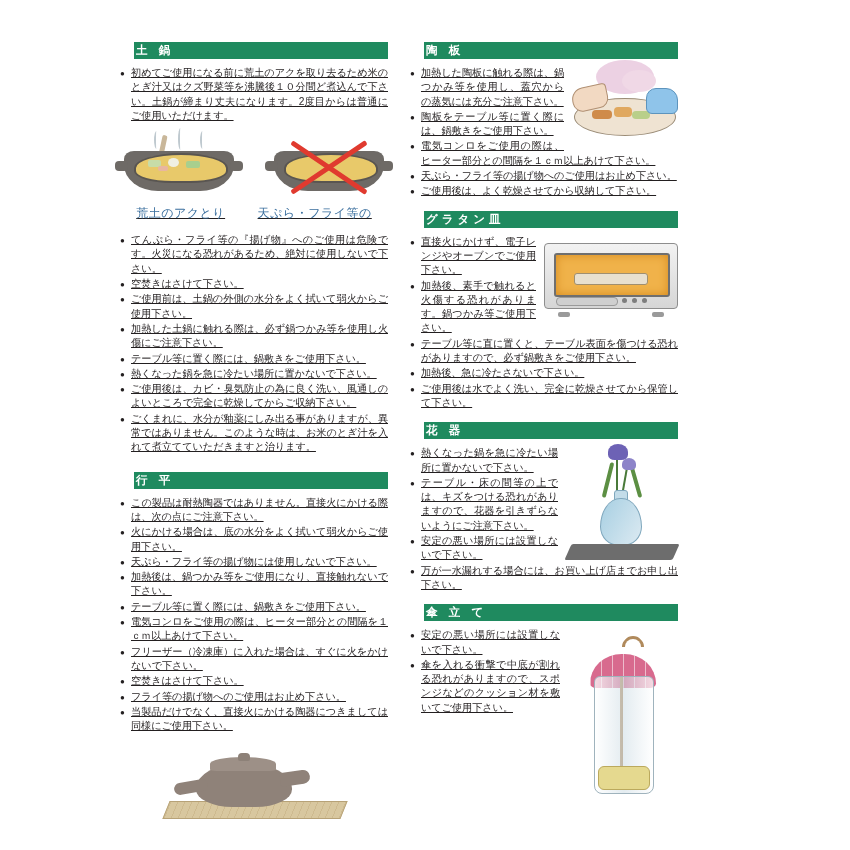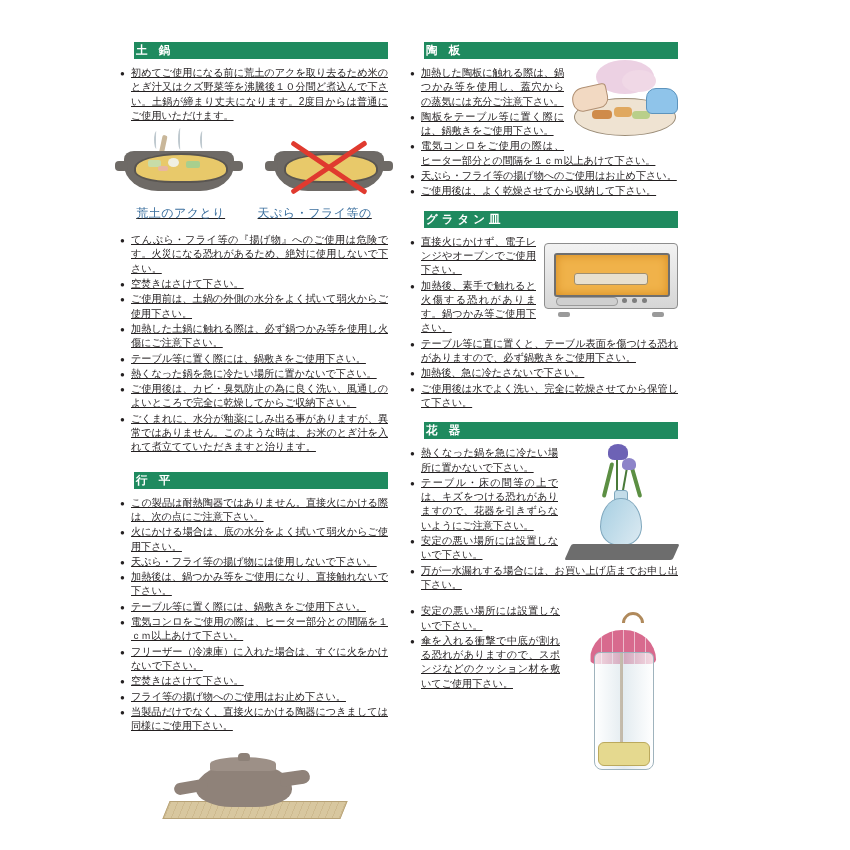--- a/index.html
+++ b/index.html
@@ -726,20 +726,25 @@
             <li>テーブル・床の間等の上では、キズをつける恐れがありますので、花器を引きずらないようにご注意下さい。</li>
             <li>安定の悪い場所には設置しないで下さい。</li>
             <li>万が一水漏れする場合には、お買い上げ店までお申し出下さい。</li>
           </ul>
         </div>
       </div>
 
       <div class="gap-md"></div>
 
       <div>
+        <div class="sec-head">
+          <div class="band"></div>
+          <div class="notch"></div>
+          <div class="title">傘 立 て</div>
+        </div>
 
         <div class="clearfix">
           <div class="umb-fig">
             <div class="hook"></div>
             <div class="canopy">
               <div class="canopy-lines"></div>
             </div>
             <div class="stick"></div>
             <div class="cyl"></div>
             <div class="cushion"></div>

